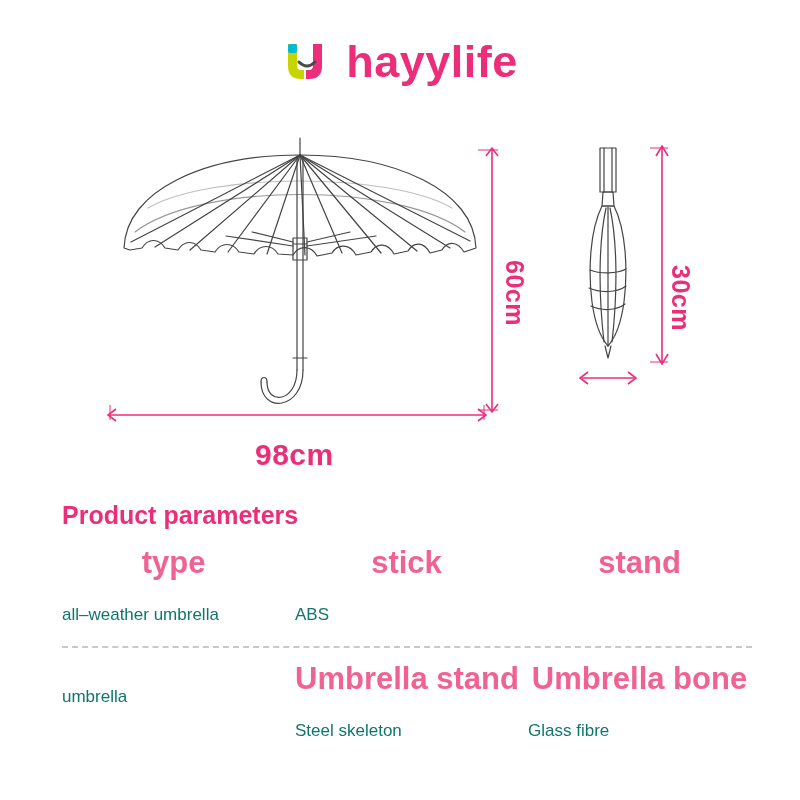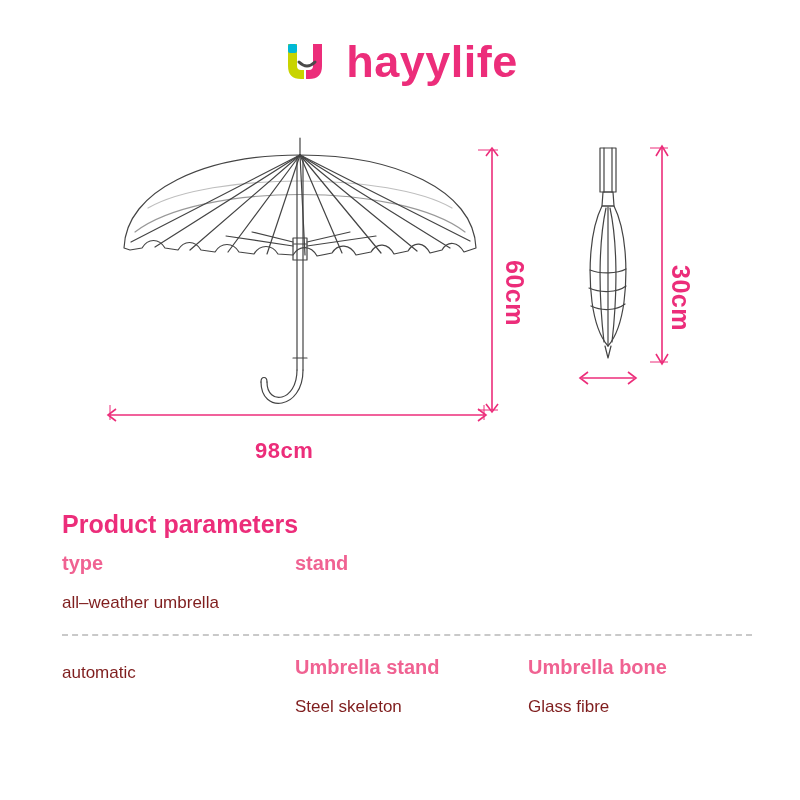--- a/index.html
+++ b/index.html
@@ -57,64 +57,65 @@
     font-weight: bold;
     font-size: 25px;
     letter-spacing: 0.5px;
   }
   .dim-vertical {
     writing-mode: vertical-rl;
     text-orientation: mixed;
   }
   #dim-60 { left: 500px; top: 140px; }
   #dim-30 { left: 666px; top: 145px; }
-  #dim-98 { left: 255px; top: 318px; font-size: 22px; }
+  #dim-98 { left: 255px; top: 318px; font-size: 30px; }
 
   
   .params {
     position: absolute;
     top: 498px;
     left: 0;
     width: 800px;
   }
   .params-title {
     position: absolute;
     left: 62px;
-    top: 12px;
+    top: 3px;
     font-size: 25px;
     font-weight: bold;
     color: #ec2d7a;
   }
   .param-grid {
     position: absolute;
     top: 48px;
     left: 62px;
     width: 700px;
   }
   .param-row {
     display: flex;
     width: 700px;
   }
   .param-cell {
     width: 233px;
     box-sizing: border-box;
     padding-right: 10px;
   }
   .param-label {
-    font-size: 20px;
+    font-size: 31px;
     font-weight: bold;
     color: #f06292;
     line-height: 34px;
     white-space: nowrap;
+    text-align: center;
   }
   .param-value {
     font-size: 17px;
-    color: #7f1d1d;
+    color: #0f766e;
     line-height: 30px;
-    margin-top: 8px;
+    margin-top: 20px;
     white-space: nowrap;
   }
   .divider {
     width: 690px;
     height: 0;
     border-top: 2px dashed #c9c9c9;
     margin: 16px 0 14px 0;
   }
 </style>
 </head>
@@ -255,29 +256,33 @@
   <div class="params-title">Product parameters</div>
 
   <div class="param-grid">
 
     <div class="param-row">
       <div class="param-cell">
         <div class="param-label">type</div>
         <div class="param-value">all–weather umbrella</div>
       </div>
       <div class="param-cell">
+        <div class="param-label">stick</div>
+        <div class="param-value">ABS</div>
+      </div>
+      <div class="param-cell">
         <div class="param-label">stand</div>
       </div>
     </div>
 
     <div class="divider"></div>
 
     <div class="param-row">
       <div class="param-cell">
-        <div class="param-value">automatic</div>
+        <div class="param-value">umbrella</div>
       </div>
       <div class="param-cell">
         <div class="param-label">Umbrella stand</div>
         <div class="param-value">Steel skeleton</div>
       </div>
       <div class="param-cell">
         <div class="param-label">Umbrella bone</div>
         <div class="param-value">Glass fibre</div>
       </div>
     </div>

